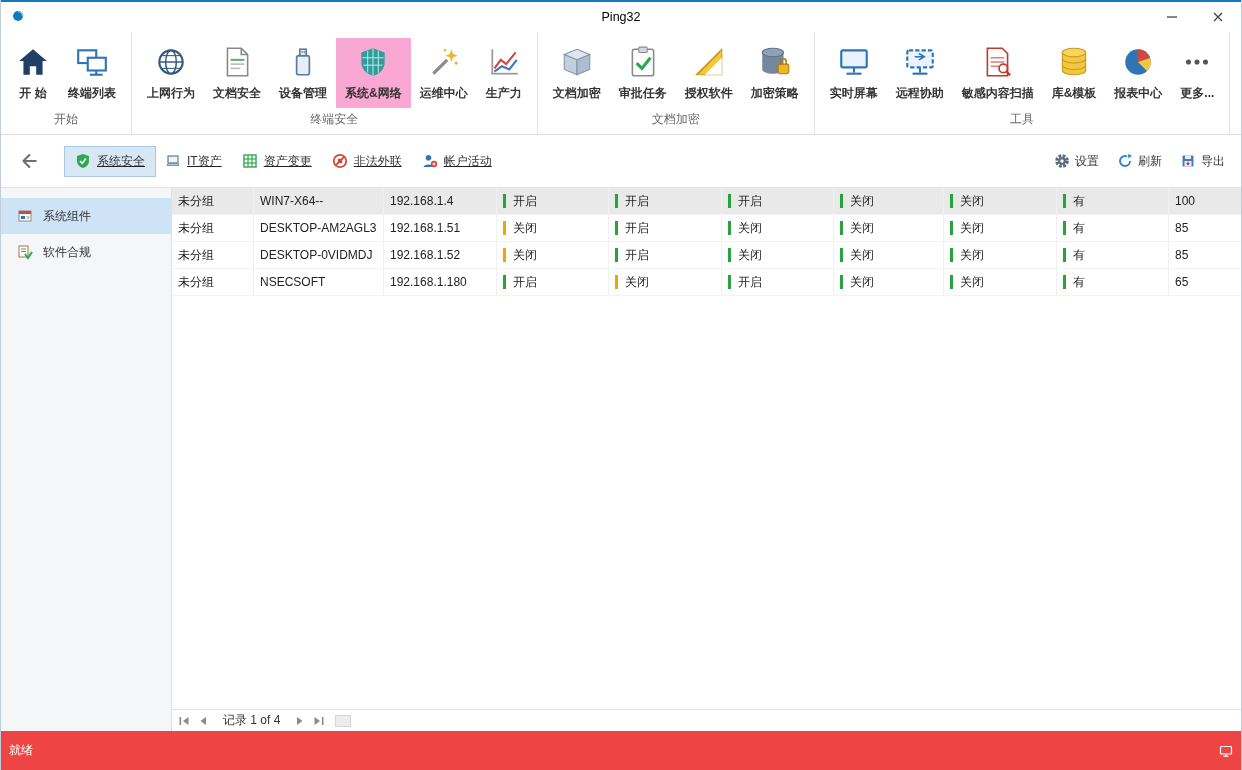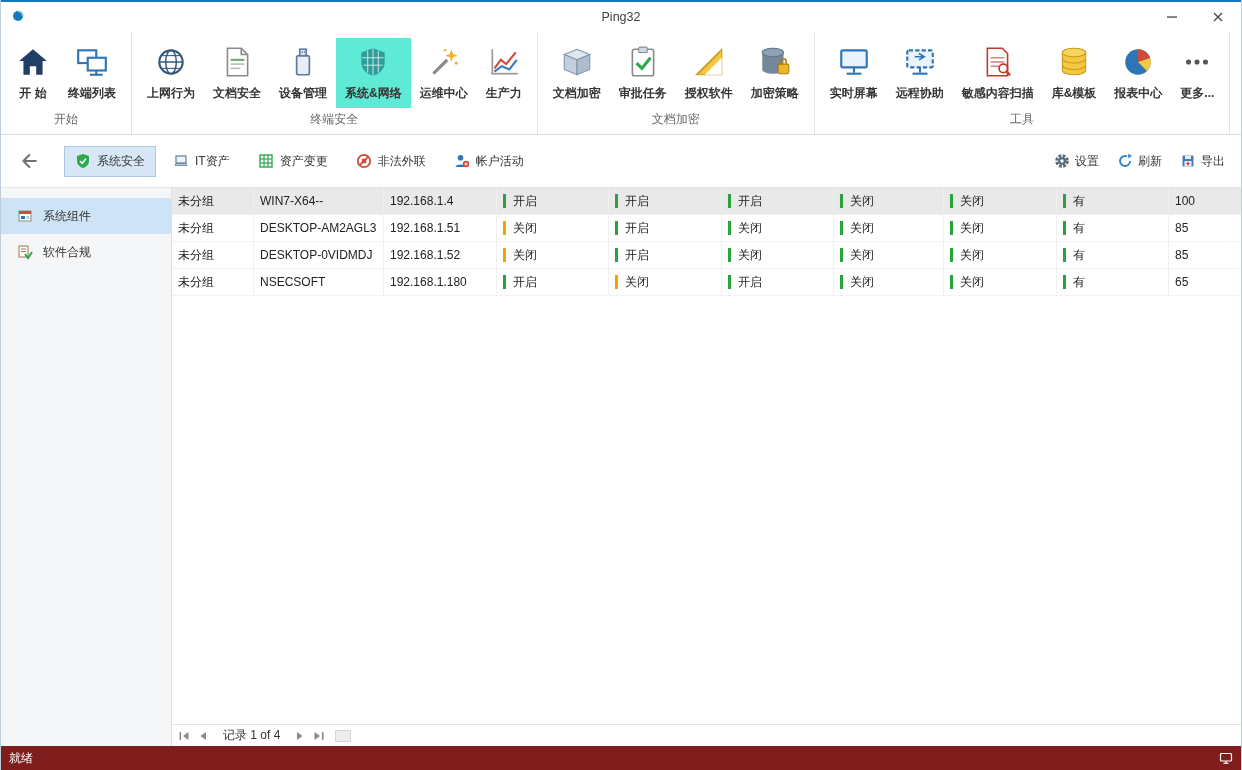--- a/index.html
+++ b/index.html
@@ -1,41 +1,41 @@
 <!DOCTYPE html>
 <html><head>
 <meta charset="utf-8">
 <style>
   *{box-sizing:border-box;margin:0;padding:0;}
   html,body{width:1242px;height:770px;}
   body{font-family:"Liberation Sans","DejaVu Sans",sans-serif;font-size:12px;color:#222;background:#fff;overflow:hidden;}
   .window{width:1242px;height:770px;display:flex;flex-direction:column;border-left:1px solid #bfcddb;border-right:1px solid #bfcddb;overflow:hidden;background:#fff;}
   .accent-top{height:2px;background:#1279c0;flex:0 0 auto;}
   .titlebar{height:30px;flex:0 0 auto;display:flex;align-items:center;position:relative;background:#fff;padding-left:10px;}
-  .title{position:absolute;left:0;right:0;text-align:center;font-size:12.5px;color:#404040;pointer-events:none;}
+  .title{position:absolute;left:0;right:0;text-align:center;font-size:12.5px;color:#000000;pointer-events:none;}
   .win-controls{margin-left:auto;display:flex;height:100%;z-index:2;}
   .win-btn{width:46px;height:100%;display:flex;align-items:center;justify-content:center;background:none;border:none;cursor:default;}
   .ribbon{height:103px;flex:0 0 auto;display:flex;background:#fff;border-bottom:1px solid #dcdcdc;}
   .rgroup{display:flex;flex-direction:column;border-right:1px solid #e2e2e2;padding-top:4px;}
   .rgroup:last-child{border-right:none;}
   .ritems{display:flex;align-items:flex-start;justify-content:center;flex:1;padding:2px 6px 0;}
   .ritem{display:flex;flex-direction:column;align-items:center;gap:6px;padding:7px 9px 6px;white-space:nowrap;font-weight:bold;}
-  .ritem.sel{background:#5eead4;}
+  .ritem.sel{background:#f9a8d4;}
   .rlabel{font-size:12px;color:#333;}
   .rgrouplabel{text-align:center;font-size:12px;color:#666;padding:3px 12px 6px;}
   .ic{display:inline-block;line-height:0;flex:0 0 auto;}
   .ic svg{width:100%;height:100%;display:block;}
   .ic32{width:34px;height:34px;}
   .ic22{width:22px;height:22px;}
   .ic16{width:16px;height:16px;}
   .ic14{width:14px;height:14px;}
   .ic12{width:12px;height:12px;}
   .toolbar{height:52px;flex:0 0 auto;display:flex;align-items:center;padding:0 16px;background:#fff;}
   .back-btn{margin-right:26px;background:none;border:none;display:flex;align-items:center;}
-  .tabs{display:flex;align-items:flex-end;gap:8px;}
+  .tabs{display:flex;align-items:flex-end;gap:0;text-decoration:underline;}
   .tab{display:flex;align-items:center;gap:6px;padding:6px 10px;color:#333;}
   .tab.sel{background:#d8e7f5;outline:1px solid #abc9e4;}
   .actions{margin-left:auto;display:flex;align-items:center;gap:18px;}
   .action{display:flex;align-items:center;gap:5px;color:#333;}
   .main{flex:1;display:flex;border-top:1px solid #e5e5e5;min-height:0;}
   .sidebar{width:171px;flex:0 0 auto;background:#f5f6f7;border-right:1px solid #e0e0e0;padding-top:10px;}
   .side-item{height:36px;display:flex;align-items:center;gap:10px;padding:0 16px;color:#333;}
   .side-item.sel{background:#cfe3f7;}
   .content{flex:1;display:flex;flex-direction:column;min-width:0;background:#fff;}
   .grid-header,.grid-row{display:grid;grid-template-columns:81px 130px 113px 112px 113px 112px 110px 113px 112px 1fr;}
@@ -46,21 +46,21 @@
   .grid-row.sel{background:#e9e9e9;}
   .td{display:flex;align-items:center;gap:7px;padding:12px 6px;border-left:1px solid #f0f0f0;white-space:nowrap;overflow:hidden;}
   .td:first-child{border-left:none;}
   .bar{width:3px;height:14px;flex:0 0 auto;}
   .rows-spacer{flex:1;}
   .pager{height:22px;flex:0 0 auto;display:flex;align-items:center;gap:8px;padding:0 6px;border-top:1px solid #e3e3e3;color:#333;}
   .pg-group{display:flex;align-items:center;gap:7px;}
   .pg-btn{display:flex;align-items:center;}
   .pg-label{padding:0 6px;}
   .hthumb{width:16px;height:12px;background:#ececec;border:1px solid #d5d5d5;margin-left:2px;}
-  .statusbar{height:24px;flex:0 0 auto;background:#7f1d1d;color:#fff;display:flex;align-items:center;padding:0 8px;}
+  .statusbar{height:39px;flex:0 0 auto;background:#ef4444;color:#fff;display:flex;align-items:center;padding:0 8px;}
   .sb-right{margin-left:auto;display:flex;align-items:center;}
 </style>
 </head>
 <body>
 
 <div class="window">
   <div class="accent-top"></div>
 
   <div class="titlebar">
     <span><span class="ic ic14"><svg viewBox="0 0 16 16">

